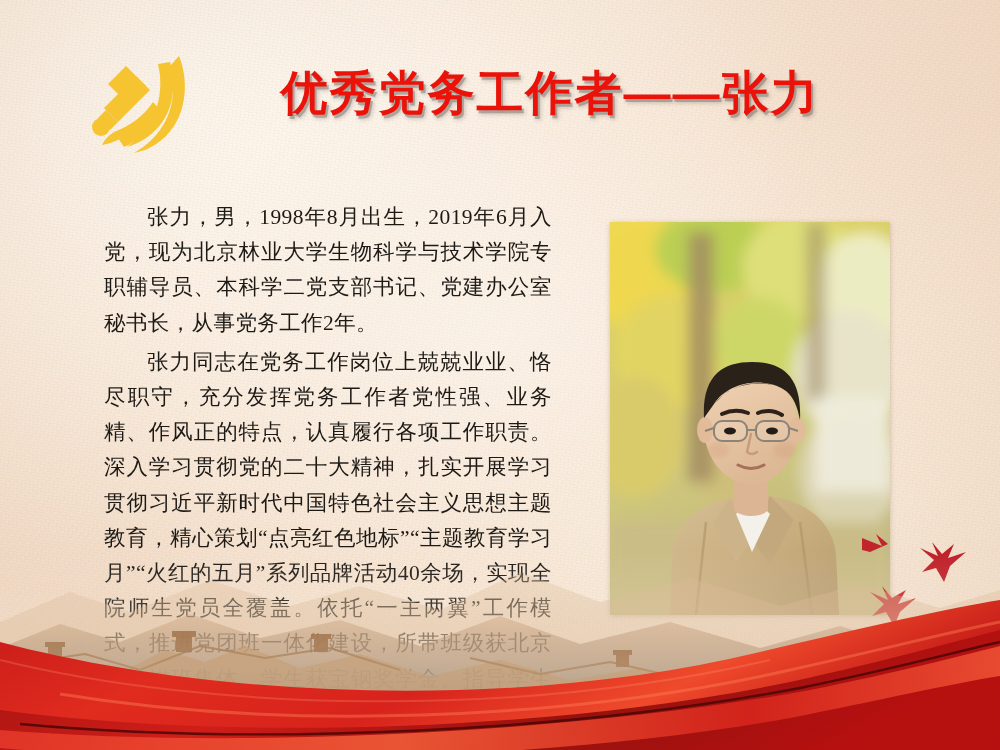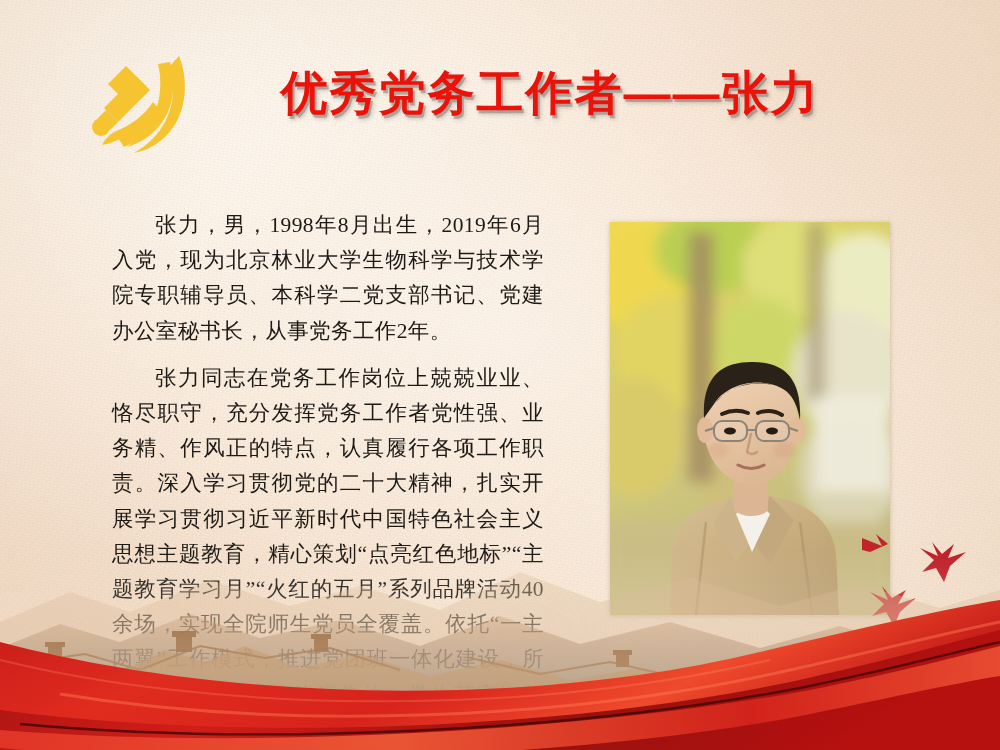--- a/index.html
+++ b/index.html
@@ -76,21 +76,21 @@
     top: 196px;
     width: 456px;
     font-family: "Liberation Serif", "DejaVu Serif", serif;
     font-size: 21.5px;
     line-height: 35.2px;
     color: #1d1a16;
     text-align: justify;
     text-justify: inter-ideograph;
   }
   .article p {
-    margin: 12px;
+    margin: 4px;
     text-indent: 2em;
     letter-spacing: 0.4px;
   }
 
   
   .photo-frame {
     position: absolute;
     left: 610px;
     top: 222px;
     width: 280px;

